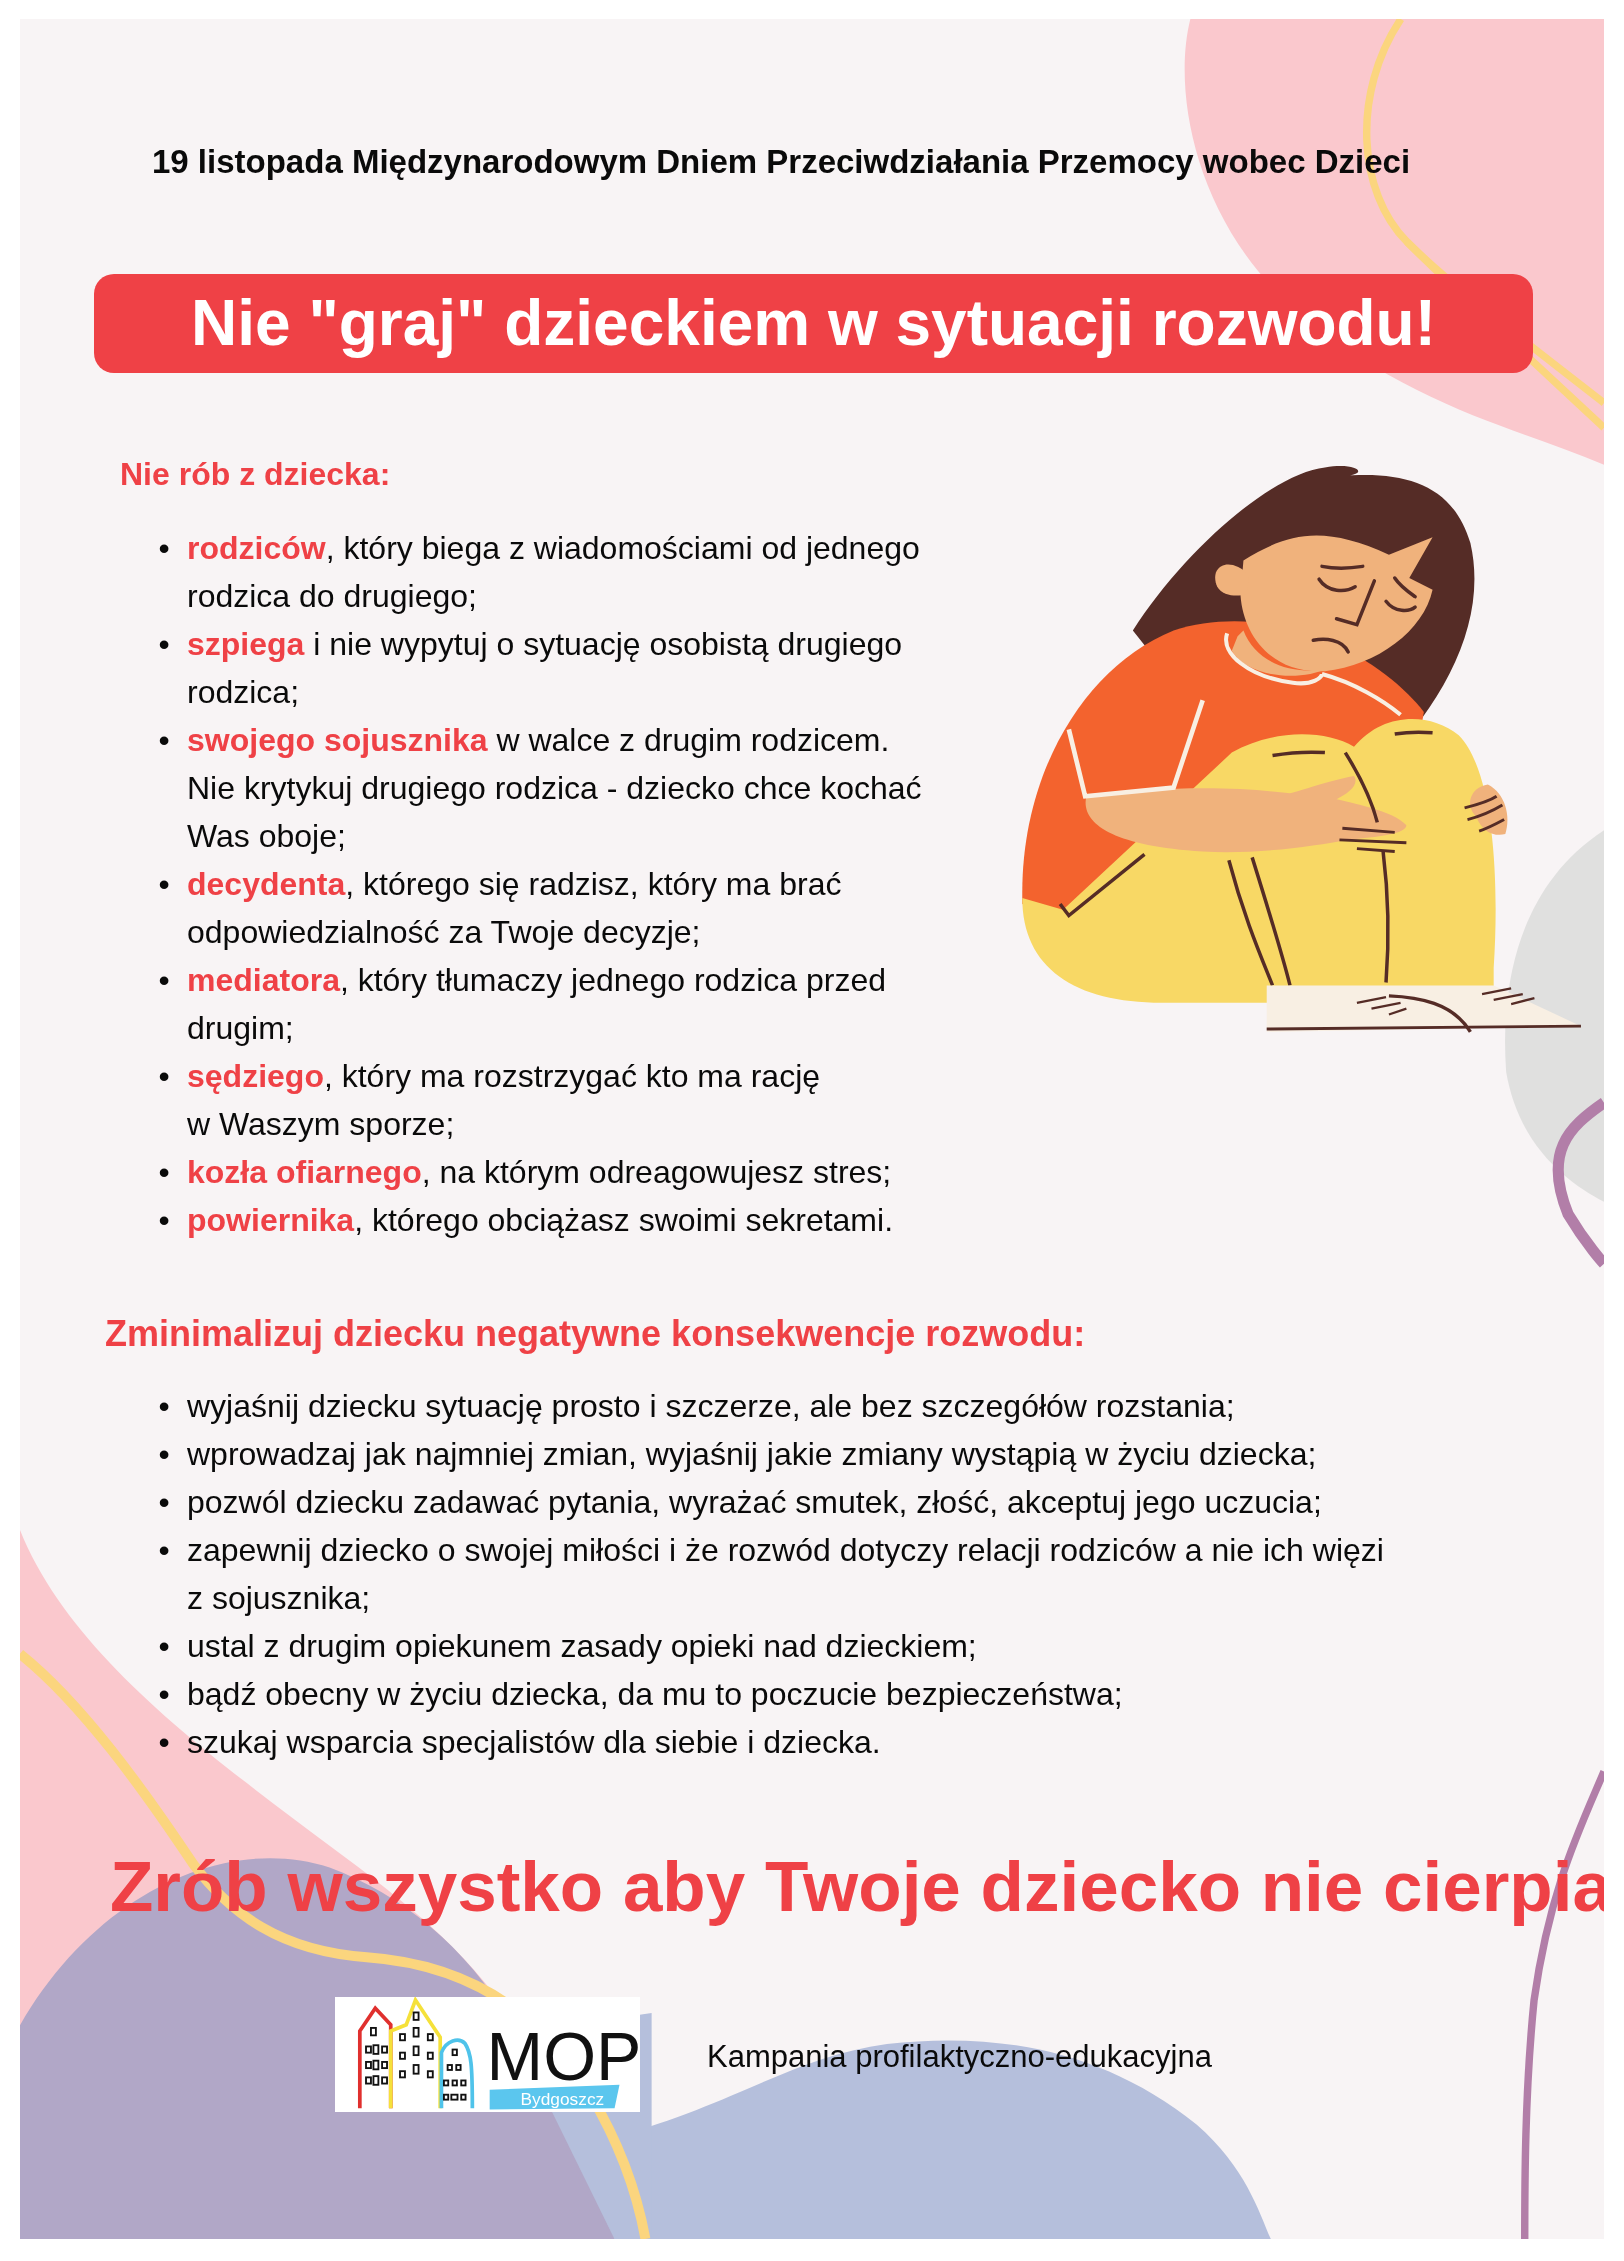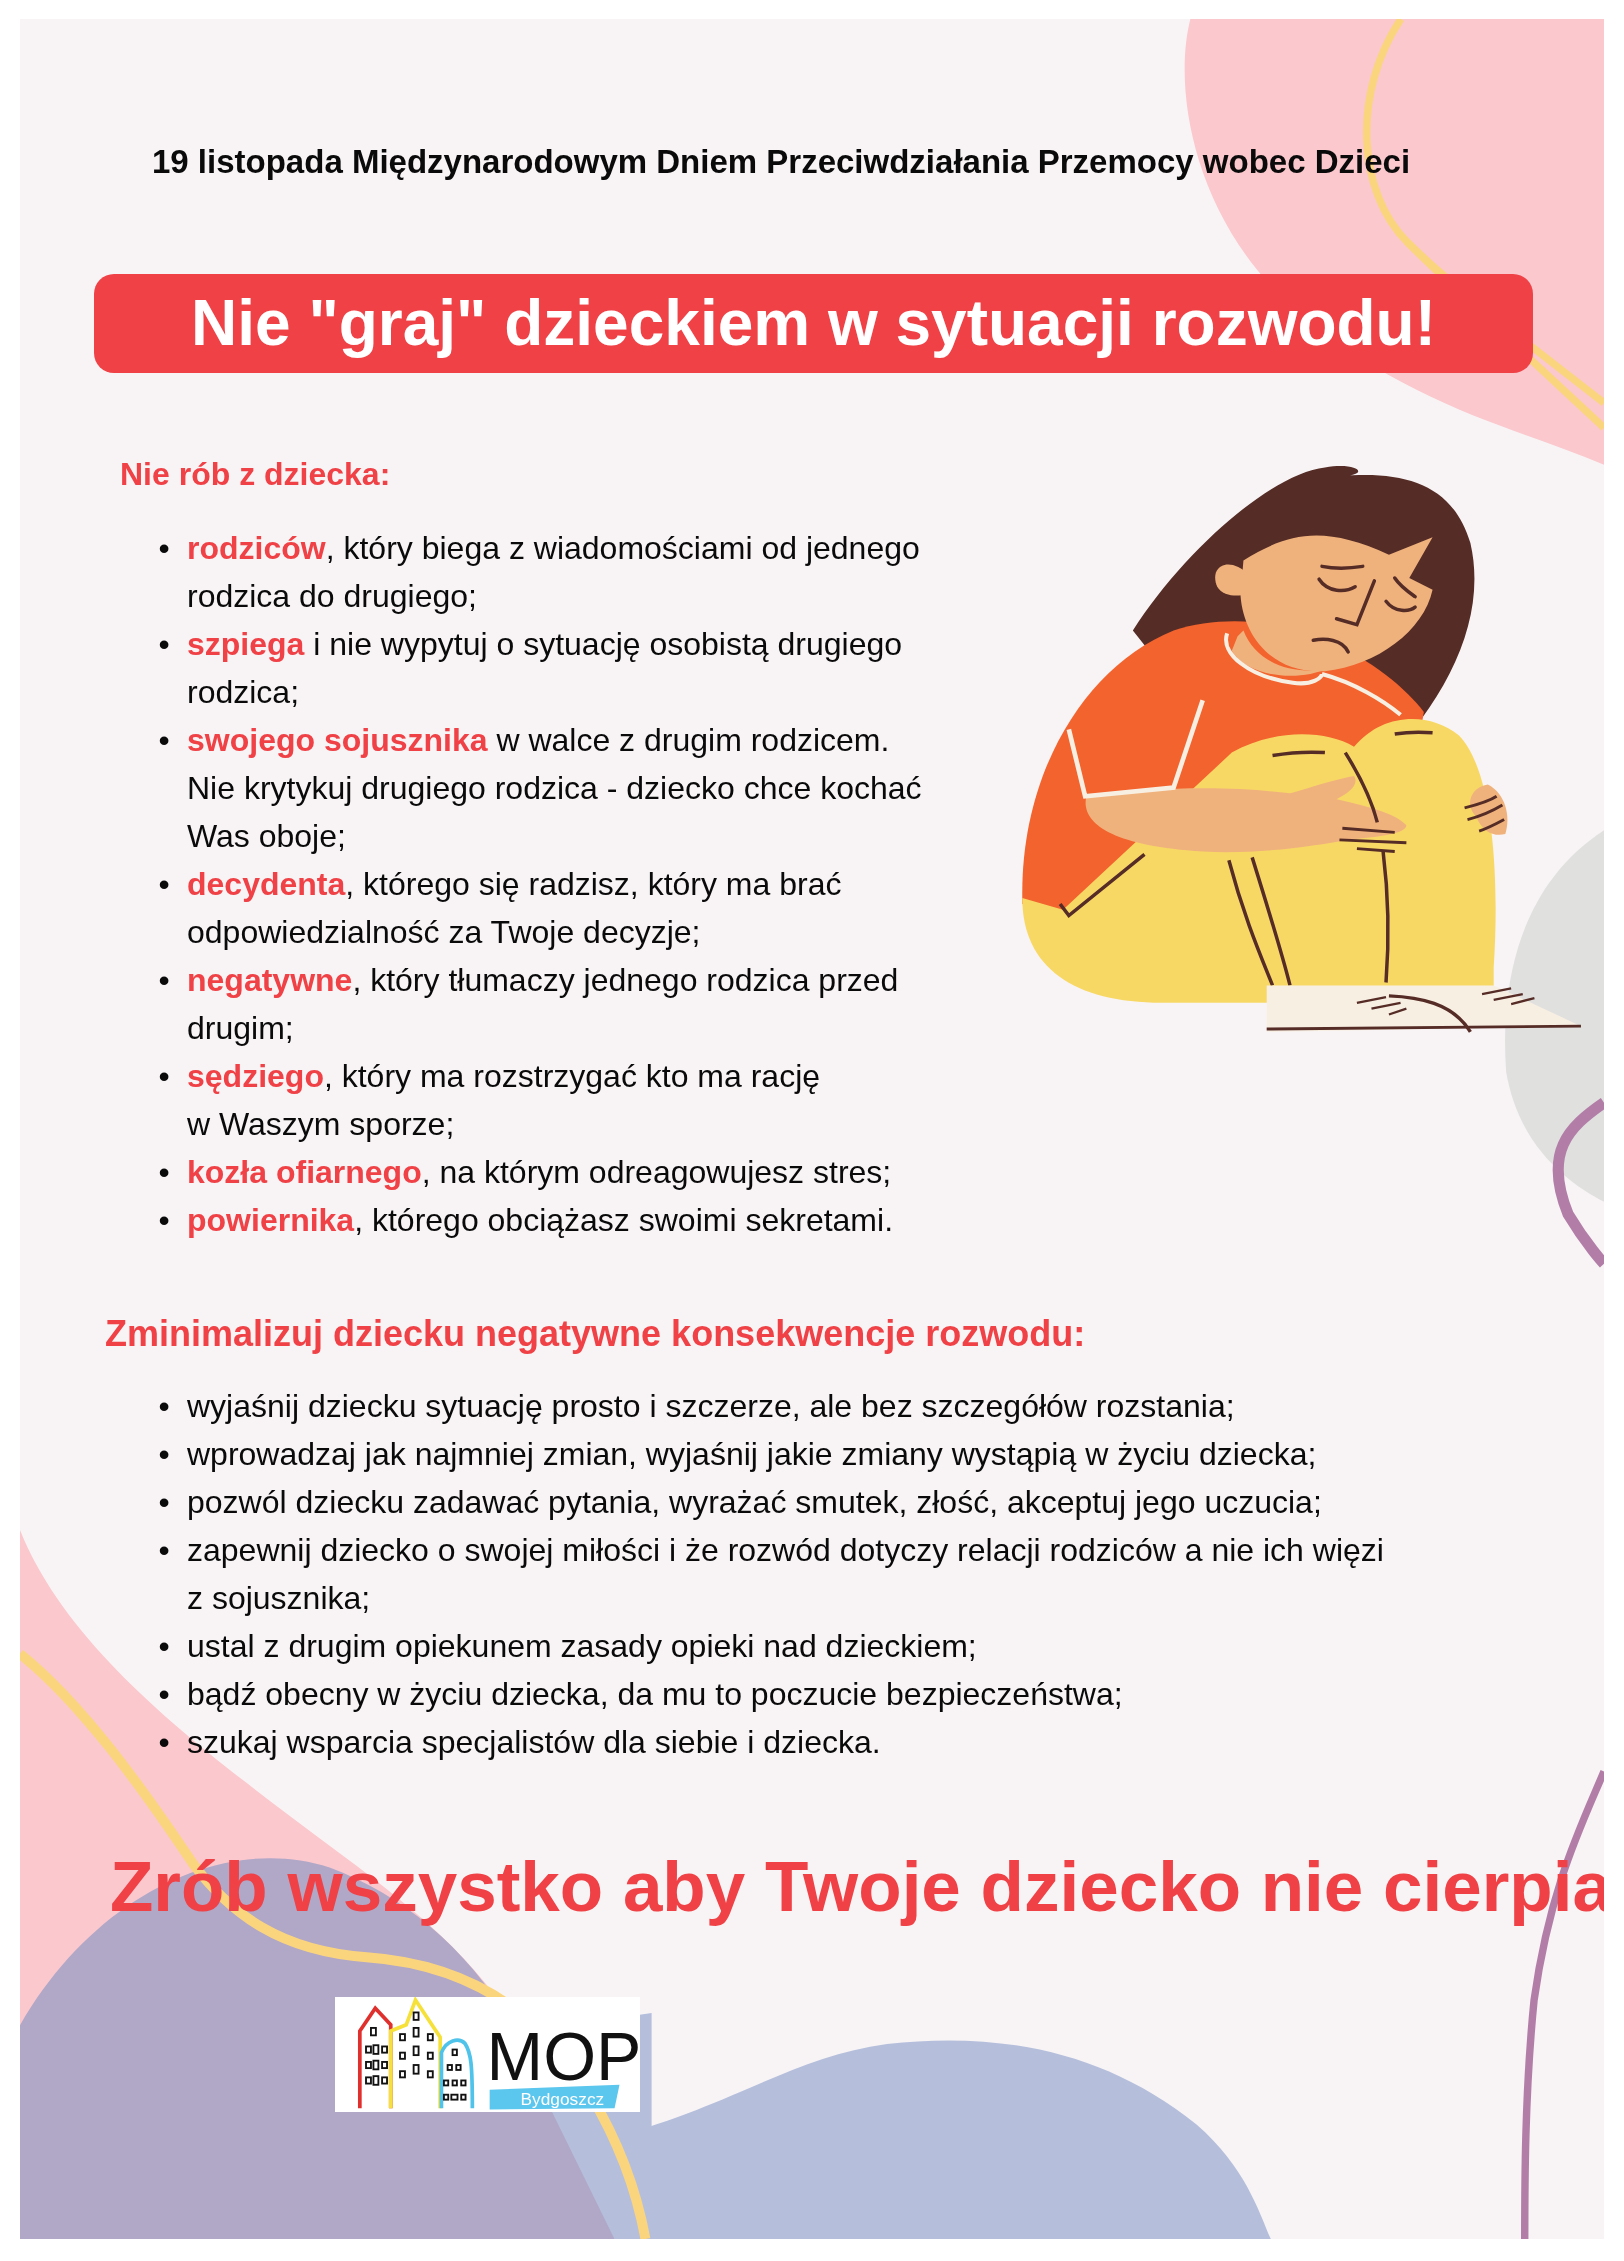--- a/index.html
+++ b/index.html
@@ -62,21 +62,21 @@
     <span class="banner-text">Nie "graj" dzieckiem w sytuacji rozwodu!</span>
   </div>
 
   <div class="abs section-heading h1">Nie rób z dziecka:</div>
 
   <ul class="list l1">
     <li><span class="bullet">•</span><span class="hl">rodziców</span><span>, który biega z wiadomościami od jednego</span><br><span>rodzica do drugiego;</span></li>
     <li><span class="bullet">•</span><span class="hl">szpiega</span><span> i nie wypytuj o sytuację osobistą drugiego</span><br><span>rodzica;</span></li>
     <li><span class="bullet">•</span><span class="hl">swojego sojusznika</span><span> w walce z drugim rodzicem.</span><br><span>Nie krytykuj drugiego rodzica - dziecko chce kochać</span><br><span>Was oboje;</span></li>
     <li><span class="bullet">•</span><span class="hl">decydenta</span><span>, którego się radzisz, który ma brać</span><br><span>odpowiedzialność za Twoje decyzje;</span></li>
-    <li><span class="bullet">•</span><span class="hl">negatywne</span><span>, który tłumaczy jednego rodzica przed</span><br><span>drugim;</span></li>
+    <li><span class="bullet">•</span><span class="hl">mediatora</span><span>, który tłumaczy jednego rodzica przed</span><br><span>drugim;</span></li>
     <li><span class="bullet">•</span><span class="hl">sędziego</span><span>, który ma rozstrzygać kto ma rację</span><br><span>w Waszym sporze;</span></li>
     <li><span class="bullet">•</span><span class="hl">kozła ofiarnego</span><span>, na którym odreagowujesz stres;</span></li>
     <li><span class="bullet">•</span><span class="hl">powiernika</span><span>, którego obciążasz swoimi sekretami.</span></li>
   </ul>
 
   <svg class="abs illus" width="607" height="830" viewBox="0 0 1043 1350">
 
     <path d="M230 320 C320 180 470 50 560 40 C620 30 640 55 585 55 C700 45 780 70 810 170 C840 300 770 440 650 560 L420 560 Z" fill="#552c26"></path>
 
     <path d="M40 770 C40 560 150 380 300 320 C380 295 470 300 560 335 C640 370 700 420 730 460 L720 520 L180 820 L40 790 Z" fill="#f3632e"></path>
@@ -167,14 +167,15 @@
         <rect x="176" y="158" width="7" height="8"></rect>
           <rect x="188" y="158" width="10" height="8"></rect>
           <rect x="204" y="158" width="7" height="8"></rect>
       </g>
       <text x="245" y="135" font-family="Liberation Sans, sans-serif" font-size="110" font-weight="normal" fill="#111">MOPS</text>
       <path d="M250 150 L460 142 L452 180 L250 182 Z" fill="#5bc6ee"></path>
       <text x="300" y="174" font-family="Liberation Sans, sans-serif" font-size="28" fill="#ffffff">Bydgoszcz</text>
     </svg>
   </div>
 
+  <div class="abs campaign">Kampania profilaktyczno-edukacyjna</div>
 </div>
 
 
 </body></html>

